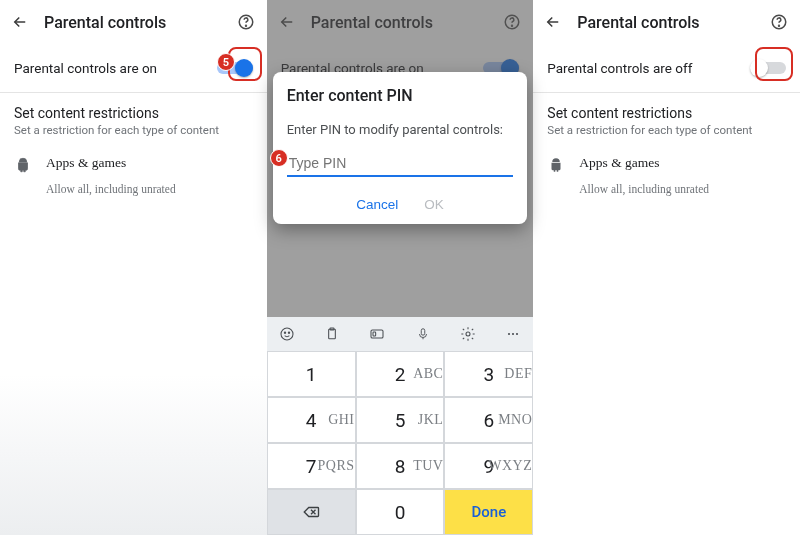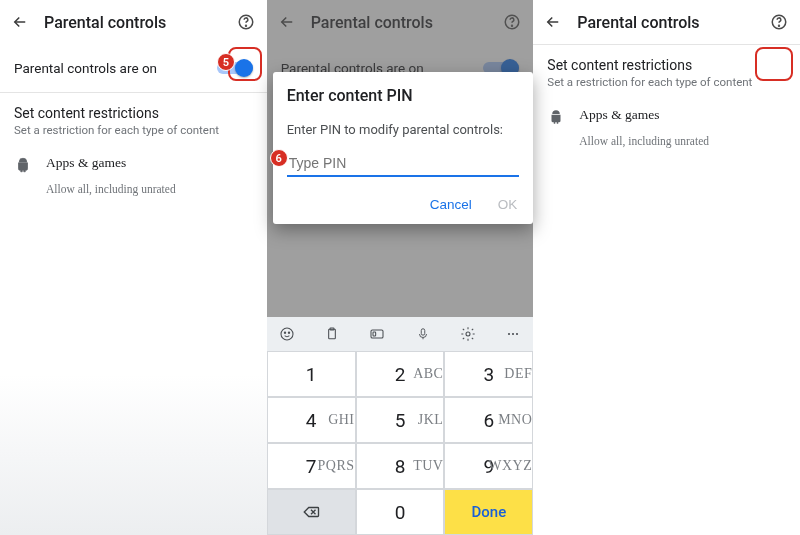--- a/index.html
+++ b/index.html
@@ -116,23 +116,23 @@
     z-index:30;
   }
   
   .dim {
     position:absolute; inset:0;
     background: rgba(80,80,80,0.55);
     z-index:5;
   }
   .dialog {
     position:absolute;
-    left:6px; right:0; top:72px;
+    left:6px; right:6px; top:72px;
     background:#fff;
-    border-radius:3px;
+    border-radius:8px;
     box-shadow:0 6px 18px rgba(0,0,0,0.35);
     z-index:10;
     padding: 14px 14px 8px;
   }
   .dialog-title {
     font-size:16px; color:#202124; font-weight:500;
   }
   .dialog-msg {
     font-size:13px; color:#4c4f52; margin-top:17px;
   }
@@ -141,21 +141,21 @@
     border:none;
     border-bottom:2px solid #1a73e8;
     width:100%;
     font-size:14px;
     color:#8a8f94;
     padding: 4px 2px;
     outline:none;
     background:transparent;
   }
   .dialog-actions {
-    display:flex; justify-content:flex-end; gap:22px;
+    display:flex; justify-content:center; gap:22px;
     margin-top:16px;
   }
   .btn-text {
     font-size:13.5px; font-weight:500;
     background:none; border:none;
     padding:4px 2px;
   }
   .btn-cancel { color:#1a73e8; }
   .btn-ok     { color:#b9bcc0; }
   
@@ -386,20 +386,27 @@
     <div class="title">Parental controls</div>
     <div class="help">
       <svg width="18" height="18" viewBox="0 0 24 24" fill="none" stroke="currentColor" stroke-width="2">
           <circle cx="12" cy="12" r="9"></circle>
           <path d="M9.5 9a2.5 2.5 0 1 1 3.5 2.3c-.8.4-1 .9-1 1.7"></path>
           <circle cx="12" cy="17" r="0.6" fill="currentColor"></circle>
         </svg>
     </div>
   </div>
 
+  <div class="row">
+    <div class="label">Parental controls are off</div>
+    <div class="toggle off">
+      <div class="track"></div>
+        <div class="knob"></div>
+    </div>
+  </div>
   <div class="divider"></div>
 
   <div class="section">
     <div class="section-title">Set content restrictions</div>
     <div class="section-sub">Set a restriction for each type of content</div>
   </div>
 
   <div class="list-item">
     <div class="app-icon">
       <svg viewBox="0 0 24 24" width="18" height="18" fill="currentColor">

